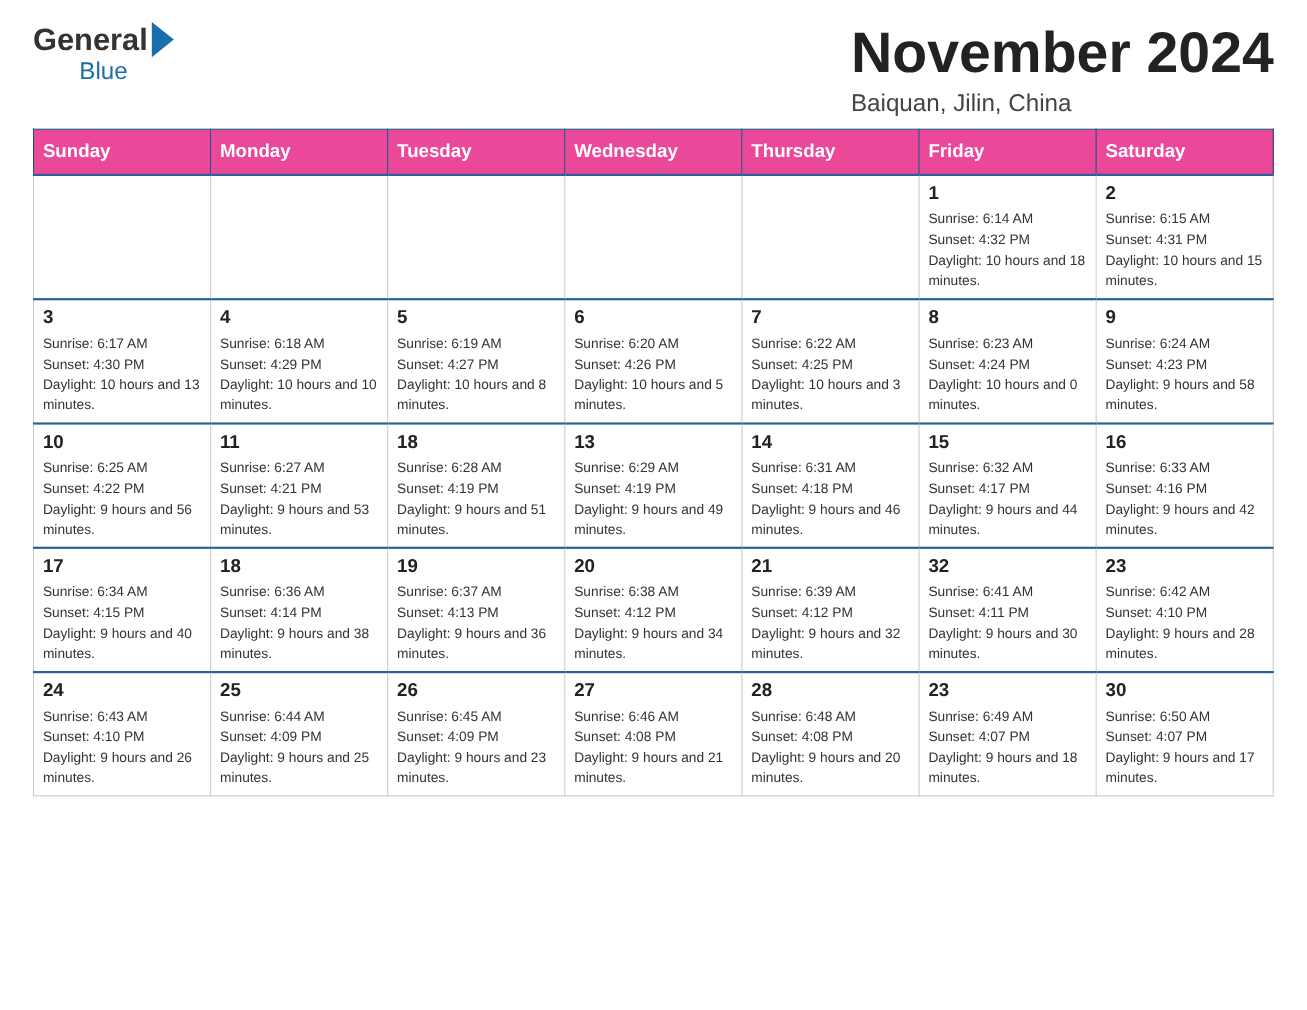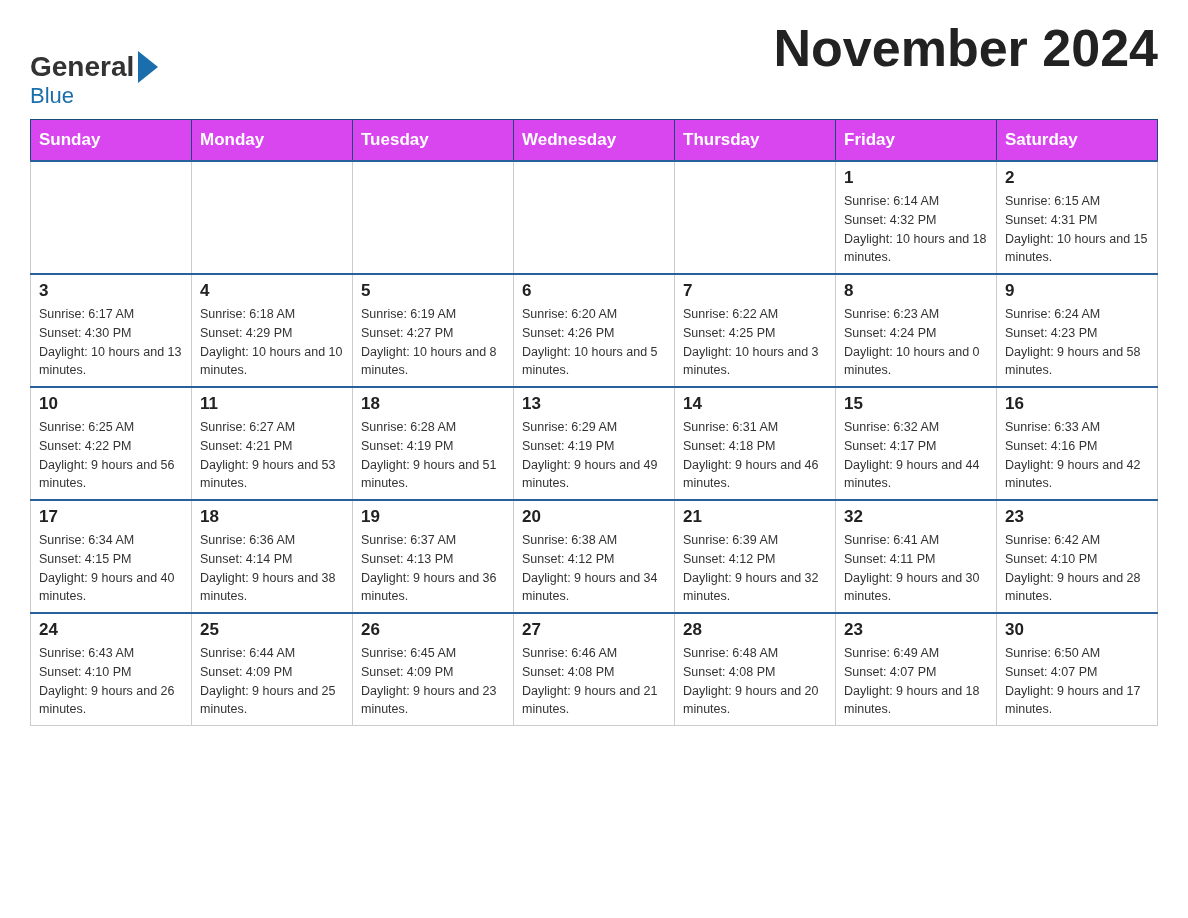--- a/index.html
+++ b/index.html
@@ -12,22 +12,21 @@
     }
     .header {
       display: flex;
       justify-content: space-between;
       align-items: flex-start;
       margin-bottom: 10px;
     }
     .logo {
       display: flex;
       flex-direction: column;
-      align-items: flex-start;
-      margin-top: 31px;
+      align-items: center;
     }
     .logo-general {
       font-size: 28px;
       font-weight: bold;
       color: #333;
     }
     .logo-blue {
       font-size: 22px;
       font-weight: normal;
       color: #1a6eab;
@@ -46,21 +45,21 @@
       font-size: 22px;
       color: #444;
       margin-top: 4px;
     }
     .calendar {
       width: 100%;
       border-collapse: collapse;
       margin-top: 10px;
     }
     .calendar th {
-      background: #d946ef;
+      background: #ec4899;
       color: #fff;
       font-size: 17px;
       font-weight: bold;
       padding: 10px 8px;
       text-align: left;
       border: 1px solid #1a4a7a;
     }
     .calendar td {
       vertical-align: top;
       border: 1px solid #ccc;
@@ -98,20 +97,21 @@
     <div style="display:flex; align-items:center;">
       <span class="logo-general">General</span>
       <div style="margin-left:4px; display:flex; align-items:center;">
         <div style="width:0; height:0; border-top: 16px solid transparent; border-bottom: 16px solid transparent; border-left: 20px solid #1a6eab; display:inline-block;"></div>
       </div>
     </div>
     <span class="logo-blue">Blue</span>
   </div>
   <div class="title-area">
     <div class="month-title">November 2024</div>
+    <div class="location">Baiquan, Jilin, China</div>
   </div>
 </div>
 
 <table class="calendar">
   <thead>
     <tr>
     <th>Sunday</th>
         <th>Monday</th>
         <th>Tuesday</th>
         <th>Wednesday</th>

